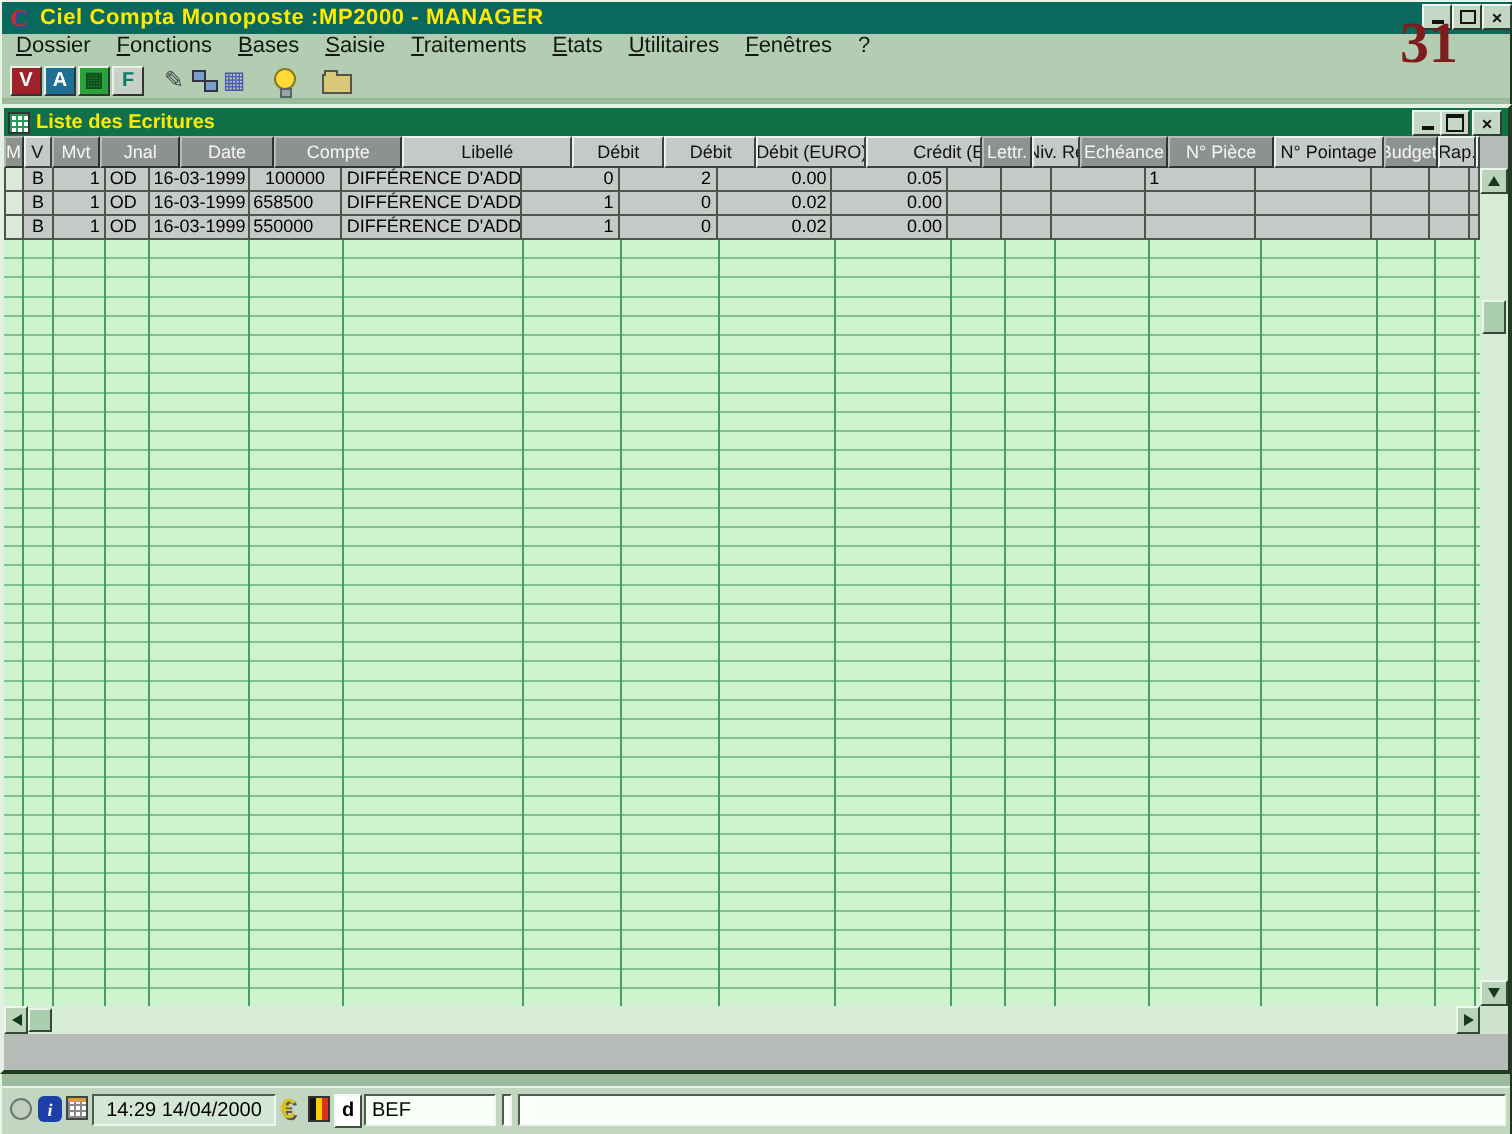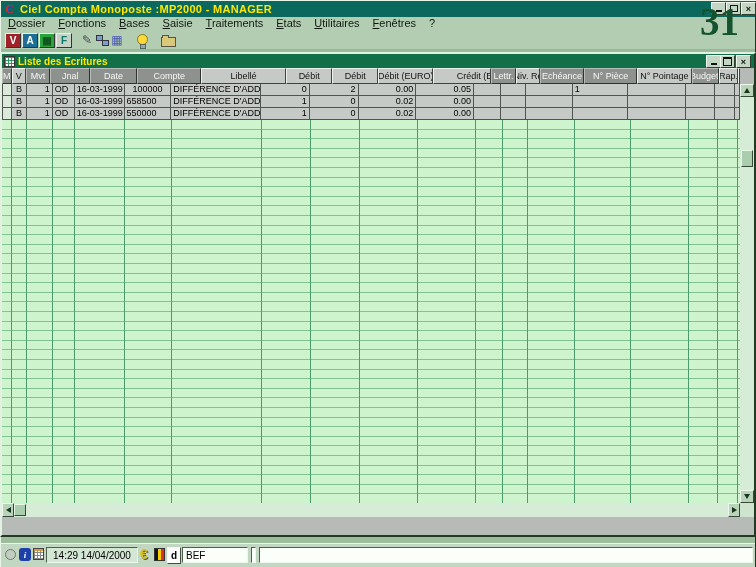--- a/index.html
+++ b/index.html
@@ -31,21 +31,21 @@
   .tb-glyph{font-size:12px;line-height:14px;}
   .icon-links{position:relative;width:13px;height:13px;display:inline-block;}
   .icon-links::before{content:"";position:absolute;left:0;top:1px;width:5px;height:4px;border:1px solid #334;background:#7b9fc7;}
   .icon-links::after{content:"";position:absolute;right:0;bottom:1px;width:5px;height:4px;border:1px solid #334;background:#7b9fc7;}
   .icon-bulb{position:relative;width:9px;height:9px;border-radius:50%;background:#ffd93a;border:1px solid #8a7a1a;display:inline-block;margin-top:-2px;}
   .icon-bulb::after{content:"";position:absolute;left:2px;top:9px;width:4px;height:3px;background:#9aa6aa;border:1px solid #566;}
   .icon-folder{position:relative;width:13px;height:8px;background:#d9c87a;border:1px solid #554;display:inline-block;margin-top:3px;}
   .icon-folder::before{content:"";position:absolute;top:-3px;left:0;width:5px;height:2px;background:#d9c87a;border:1px solid #554;border-bottom:none;}
   
   .page-no{position:absolute;left:700px;top:8px;font-family:"Liberation Serif",serif;
-           font-weight:bold;font-size:39px;color:#14532d;z-index:60;line-height:28px;}
+           font-weight:bold;font-size:29px;color:#7f1d1d;z-index:60;line-height:28px;}
   
   .childwin{position:absolute;left:0;top:52px;width:756px;height:485px;background:#b7bbb7;
             border:2px solid;border-color:#e2f1e2 #223a22 #223a22 #e2f1e2;box-sizing:border-box;}
   .cw-title{position:absolute;left:0;top:0;right:0;height:14px;background:#117048;
             display:flex;align-items:center;color:#ffe900;font-weight:bold;font-size:10px;}
   .grid-icon{width:11px;height:11px;margin:0 3px 0 2px;background:#fff;border:1px solid #333;
              background-image:linear-gradient(#2a9a5a 1px,transparent 1px),linear-gradient(90deg,#2a9a5a 1px,transparent 1px);
              background-size:3px 3px;box-sizing:border-box;}
   .cwbtn{position:absolute;top:1px;width:13px;height:11px;background:#c4d6c4;
          border:1px solid;border-color:#f0f6f0 #2e3e2e #2e3e2e #f0f6f0;

